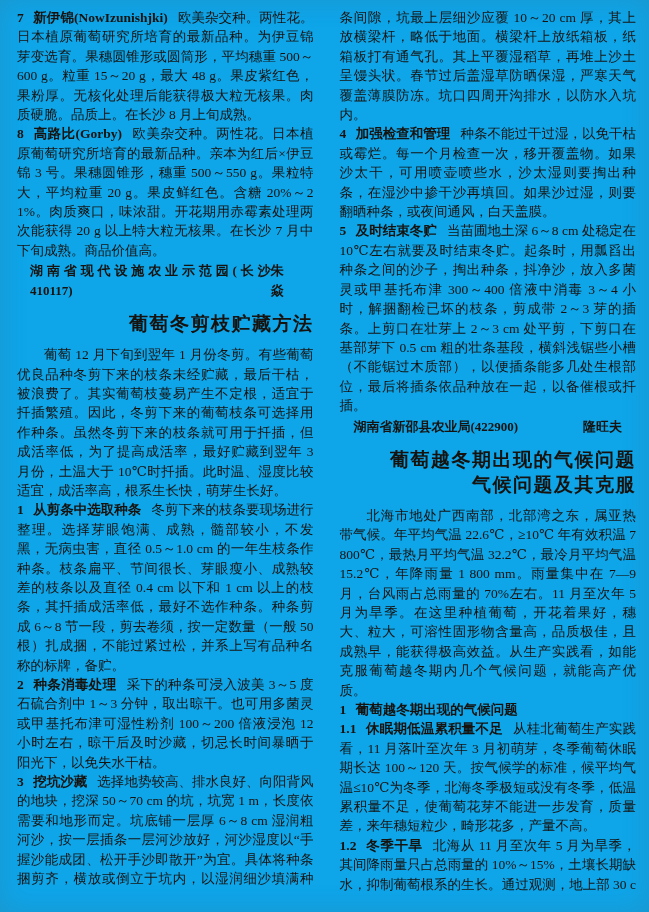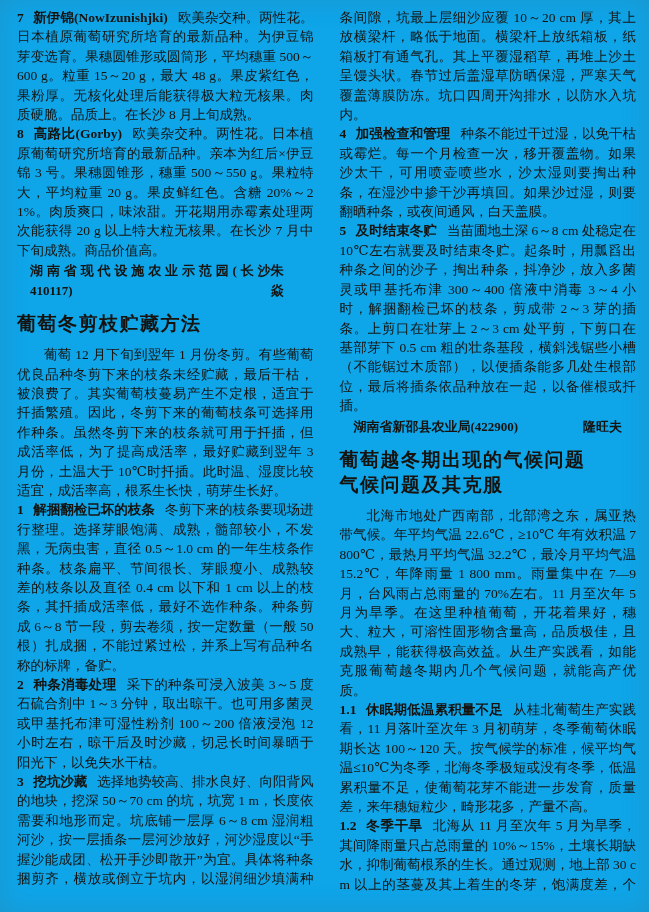--- a/index.html
+++ b/index.html
@@ -20,21 +20,21 @@
     column-gap:26px;
     column-fill:auto;
     height:100%;
     text-align:justify;
   }
   p.para{margin:0;font-size:13.5px;line-height:19.4px;word-break:break-all;}
   p.indent{text-indent:2em;}
   .lbl{font-weight:bold;margin-right:.75em;white-space:nowrap;}
   .lbl .num{margin-right:.7em;}
   h2.article-title{
-    font-size:19px;line-height:25px;text-align:left;font-weight:bold;
+    font-size:19px;line-height:25px;text-align:right;font-weight:bold;
     margin:11px 0 9px;letter-spacing:1.5px;break-inside:avoid;
     font-family:"Liberation Sans","DejaVu Sans",sans-serif;
   }
   .byline{font-size:13px;font-weight:bold;line-height:19.4px;margin:1px 0;break-inside:avoid;}
   .byline-flex{display:flex;justify-content:flex-start;padding:0 4px 0 13px;}
   .byline-left{padding-left:13px;}
   .byline-left .author{margin-left:1.2em;}
   .byline-center{text-align:center;}
   .byline-center .author{margin-left:1.6em;padding-left:44px;}
   p.sec-head{margin:0;font-size:13.5px;line-height:19.4px;font-weight:bold;break-inside:avoid;}
@@ -52,37 +52,38 @@
 
     <div class="byline byline-flex">
       <span>湖南省现代设施农业示范园(长沙　410117)</span>
         <span class="author">朱　焱</span>
     </div>
 
     <h2 class="article-title">葡萄冬剪枝贮藏方法</h2>
 
     <p class="para indent">葡萄 12 月下旬到翌年 1 月份冬剪。有些葡萄优良品种冬剪下来的枝条未经贮藏，最后干枯，被浪费了。其实葡萄枝蔓易产生不定根，适宜于扦插繁殖。因此，冬剪下来的葡萄枝条可选择用作种条。虽然冬剪下来的枝条就可用于扦插，但成活率低，为了提高成活率，最好贮藏到翌年 3 月份，土温大于 10℃时扦插。此时温、湿度比较适宜，成活率高，根系生长快，萌芽生长好。</p>
 
-    <p class="para"><span class="lbl"><span class="num">1</span><span>解捆翻检已坏的枝条</span></span><span>冬剪下来的枝条要现场进行整理。选择芽眼饱满、成熟，髓部较小，不发黑，无病虫害，直径 0.5～1.0 cm 的一年生枝条作种条。枝条扁平、节间很长、芽眼瘦小、成熟较差的枝条以及直径 0.4 cm 以下和 1 cm 以上的枝条，其扦插成活率低，最好不选作种条。种条剪成 6～8 节一段，剪去卷须，按一定数量（一般 50 根）扎成捆，不能过紧过松，并系上写有品种名称的标牌，备贮。</span></p>
+    <p class="para"><span class="lbl"><span class="num">1</span><span>从剪条中选取种条</span></span><span>冬剪下来的枝条要现场进行整理。选择芽眼饱满、成熟，髓部较小，不发黑，无病虫害，直径 0.5～1.0 cm 的一年生枝条作种条。枝条扁平、节间很长、芽眼瘦小、成熟较差的枝条以及直径 0.4 cm 以下和 1 cm 以上的枝条，其扦插成活率低，最好不选作种条。种条剪成 6～8 节一段，剪去卷须，按一定数量（一般 50 根）扎成捆，不能过紧过松，并系上写有品种名称的标牌，备贮。</span></p>
 
     <p class="para"><span class="lbl"><span class="num">2</span><span>种条消毒处理</span></span><span>采下的种条可浸入波美 3～5 度石硫合剂中 1～3 分钟，取出晾干。也可用多菌灵或甲基托布津可湿性粉剂 100～200 倍液浸泡 12 小时左右，晾干后及时沙藏，切忌长时间暴晒于阳光下，以免失水干枯。</span></p>
 
     <p class="para"><span class="lbl"><span class="num">3</span><span>挖坑沙藏</span></span><span>选择地势较高、排水良好、向阳背风的地块，挖深 50～70 cm 的坑，坑宽 1 m，长度依需要和地形而定。坑底铺一层厚 6～8 cm 湿润粗河沙，按一层插条一层河沙放好，河沙湿度以“手握沙能成团、松开手沙即散开”为宜。具体将种条捆剪齐，横放或倒立于坑内，以湿润细沙填满种条间隙，坑最上层细沙应覆 10～20 cm 厚，其上放横梁杆，略低于地面。横梁杆上放纸箱板，纸箱板打有通气孔。其上平覆湿稻草，再堆上沙土呈馒头状。春节过后盖湿草防晒保湿，严寒天气覆盖薄膜防冻。坑口四周开沟排水，以防水入坑内。</span></p>
 
     <p class="para"><span class="lbl"><span class="num">4</span><span>加强检查和管理</span></span><span>种条不能过干过湿，以免干枯或霉烂。每一个月检查一次，移开覆盖物。如果沙太干，可用喷壶喷些水，沙太湿则要掏出种条，在湿沙中掺干沙再填回。如果沙过湿，则要翻晒种条，或夜间通风，白天盖膜。</span></p>
 
     <p class="para"><span class="lbl"><span class="num">5</span><span>及时结束冬贮</span></span><span>当苗圃地土深 6～8 cm 处稳定在 10℃左右就要及时结束冬贮。起条时，用瓢舀出种条之间的沙子，掏出种条，抖净沙，放入多菌灵或甲基托布津 300～400 倍液中消毒 3～4 小时，解捆翻检已坏的枝条，剪成带 2～3 芽的插条。上剪口在壮芽上 2～3 cm 处平剪，下剪口在基部芽下 0.5 cm 粗的壮条基段，横斜浅锯些小槽（不能锯过木质部），以便插条能多几处生根部位，最后将插条依品种放在一起，以备催根或扦插。</span></p>
 
     <div class="byline byline-center">
       <span>湖南省新邵县农业局(422900)</span><span class="author">隆旺夫</span>
     </div>
 
     <h2 class="article-title"><span>葡萄越冬期出现的气候问题</span><br><span>气候问题及其克服</span></h2>
 
     <p class="para indent">北海市地处广西南部，北部湾之东，属亚热带气候。年平均气温 22.6℃，≥10℃ 年有效积温 7 800℃，最热月平均气温 32.2℃，最冷月平均气温 15.2℃，年降雨量 1 800 mm。雨量集中在 7—9 月，台风雨占总雨量的 70%左右。11 月至次年 5 月为旱季。在这里种植葡萄，开花着果好，穗大、粒大，可溶性固形物含量高，品质极佳，且成熟早，能获得极高效益。从生产实践看，如能克服葡萄越冬期内几个气候问题，就能高产优质。</p>
 
+    <p class="sec-head"><span class="num">1</span><span>葡萄越冬期出现的气候问题</span></p>
 
     <p class="para"><span class="lbl"><span class="num">1.1</span><span>休眠期低温累积量不足</span></span><span>从桂北葡萄生产实践看，11 月落叶至次年 3 月初萌芽，冬季葡萄休眠期长达 100～120 天。按气候学的标准，候平均气温≤10℃为冬季，北海冬季极短或没有冬季，低温累积量不足，使葡萄花芽不能进一步发育，质量差，来年穗短粒少，畸形花多，产量不高。</span></p>
 
     <p class="para"><span class="lbl"><span class="num">1.2</span><span>冬季干旱</span></span><span>北海从 11 月至次年 5 月为旱季，其间降雨量只占总雨量的 10%～15%，土壤长期缺水，抑制葡萄根系的生长。通过观测，地上部 30 cm 以上的茎蔓及其上着生的冬芽，饱满度差，个别失水干缩、干枯，来年较长一段茎蔓无芽萌发。</span></p>
 
   </div>
 </div>
 
 </body></html>

